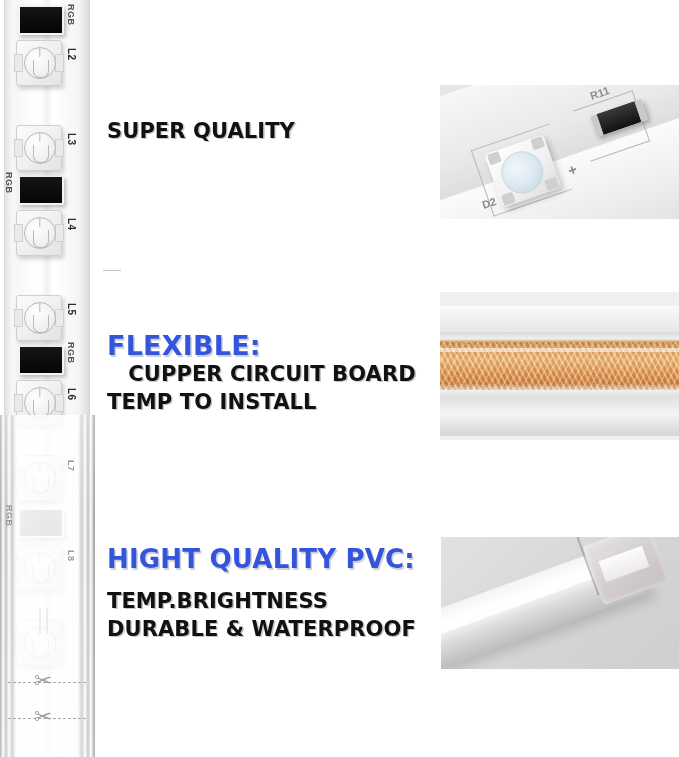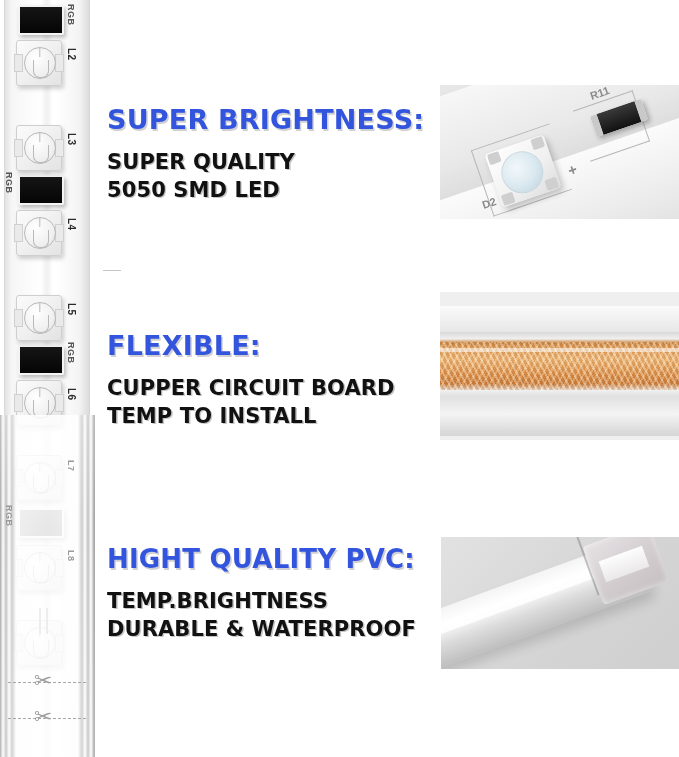--- a/index.html
+++ b/index.html
@@ -300,30 +300,28 @@
       <div class="dash"></div>
       <div class="scissors">✂</div>
     </div>
     <div class="cutmark" style="top:708px;">
       <div class="dash"></div>
       <div class="scissors">✂</div>
     </div>
   </div>
 
   <div class="txtblock" style="top:104px;">
-    <div class="headline">SUPER BRIGHTNESS:</div>
     <div class="bodyline" style="margin-top:14px;">SUPER QUALITY</div>
-    <div class="bodyline">5050 SMD LED</div>
   </div>
 
   <div class="hrule"></div>
 
   <div class="txtblock" style="top:330px;">
     <div class="headline">FLEXIBLE:</div>
-    <div class="bodyline" style="margin-top:14px;">CUPPER CIRCUIT BOARD</div>
+    <div class="bodyline" style="text-align:center;">CUPPER CIRCUIT BOARD</div>
     <div class="bodyline">TEMP TO INSTALL</div>
   </div>
 
   <div class="txtblock" style="top:544px;">
     <div class="headline sm">HIGHT QUALITY PVC:</div>
     <div class="bodyline" style="margin-top:14px;">TEMP.BRIGHTNESS</div>
     <div class="bodyline">DURABLE &amp; WATERPROOF</div>
   </div>
 
   <div class="photo p1">

